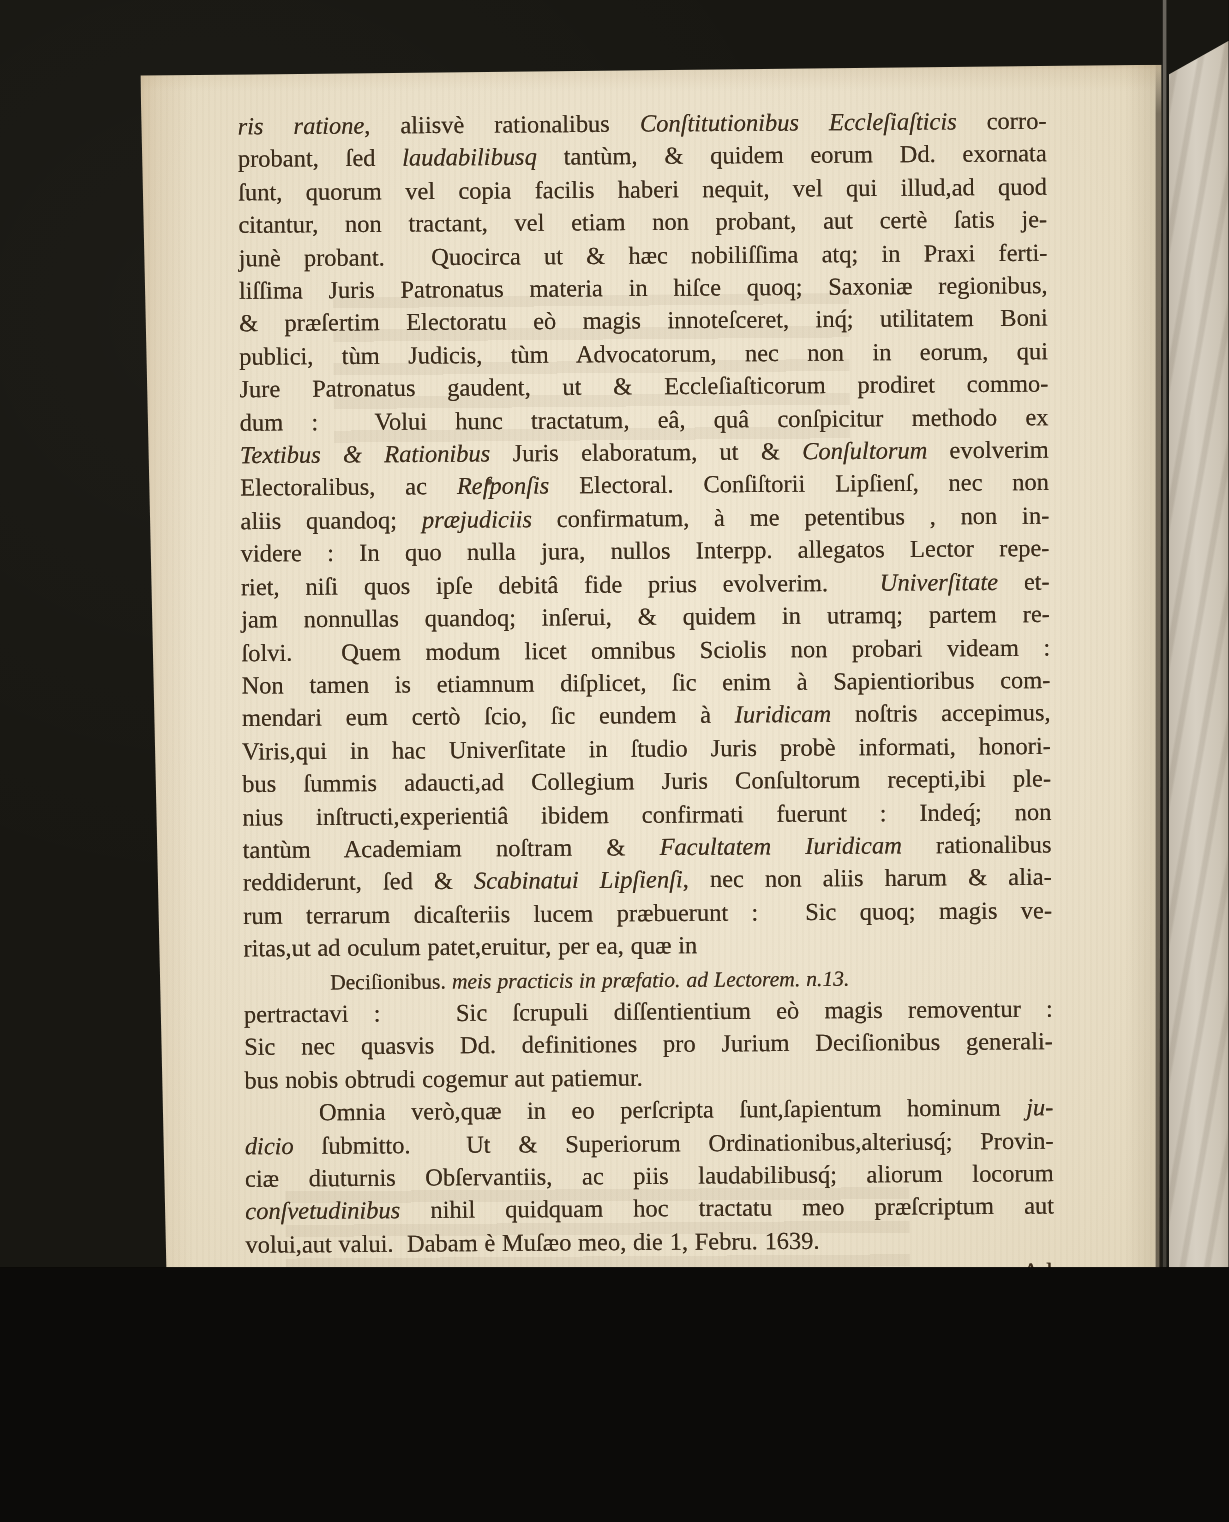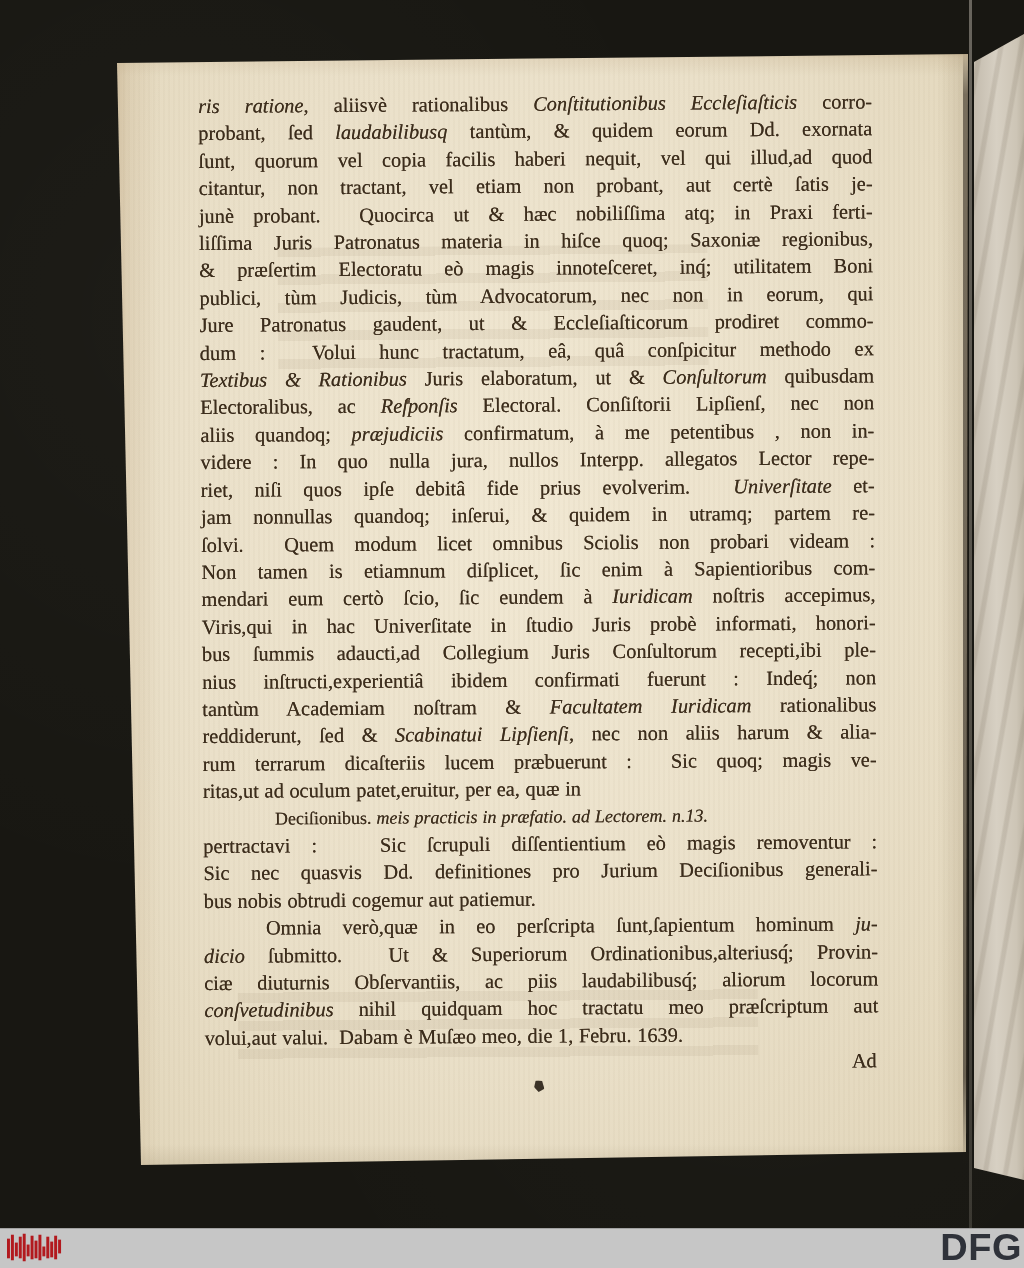--- a/index.html
+++ b/index.html
@@ -1,16 +1,16 @@
 <!DOCTYPE html>
 <html><head>
 <meta charset="utf-8">
 <style>
   html,body{margin:0;padding:0;background:#0c0b09;}
-  .stage{position:relative;width:1024px;height:1268px;overflow:hidden;
+  .stage{position:relative;width:1024px;height:1056px;overflow:hidden;
     background:
       radial-gradient(ellipse at 18% 25%, rgba(255,255,255,0.025), transparent 45%),
       radial-gradient(ellipse at 75% 70%, rgba(255,255,255,0.02), transparent 50%),
       #181712;
     font-family:"Liberation Serif","DejaVu Serif",serif;}
 
   
   .edge-line{position:absolute;left:969px;top:0;width:3px;height:1228px;z-index:2;
     background:linear-gradient(to bottom, rgba(170,164,154,0.55), rgba(150,144,132,0.45) 60%, rgba(120,115,105,0.35));}
 
@@ -86,21 +86,21 @@
         <div class="line j"><span class="it">ris ratione</span><span>, aliisvè rationalibus </span><span class="it">Conſtitutionibus Eccleſiaſticis</span><span> corro-</span></div>
         <div class="line j"><span>probant, ſed </span><span class="it">laudabilibusq</span><span> tantùm, &amp; quidem eorum Dd. exornata</span></div>
         <div class="line j"><span>ſunt, quorum vel copia facilis haberi nequit, vel qui illud,ad quod</span></div>
         <div class="line j"><span>citantur, non tractant, vel etiam non probant, aut certè ſatis je-</span></div>
         <div class="line j"><span>junè probant.  Quocirca ut &amp; hæc nobiliſſima atq; in Praxi ferti-</span></div>
         <div class="line j"><span>liſſima Juris Patronatus materia in hiſce quoq; Saxoniæ regionibus,</span></div>
         <div class="line j"><span>&amp; præſertim Electoratu eò magis innoteſceret, inq́; utilitatem Boni</span></div>
         <div class="line j"><span>publici, tùm Judicis, tùm Advocatorum, nec non in eorum, qui</span></div>
         <div class="line j"><span>Jure Patronatus gaudent, ut &amp; Eccleſiaſticorum prodiret commo-</span></div>
         <div class="line j"><span>dum :  Volui hunc tractatum, eâ, quâ conſpicitur methodo ex</span></div>
-        <div class="line j"><span class="it">Textibus &amp; Rationibus</span><span> Juris elaboratum, ut &amp; </span><span class="it">Conſultorum</span><span> quibusdam</span></div>
+        <div class="line j"><span class="it">Textibus &amp; Rationibus</span><span> Juris elaboratum, ut &amp; </span><span class="it">Conſultorum</span><span> evolverim</span></div>
         <div class="line j"><span>Electoralibus, ac </span><span class="it">Reſponſis</span><span> Electoral. Conſiſtorii Lipſienſ, nec non</span></div>
         <div class="line j"><span>aliis quandoq; </span><span class="it">præjudiciis</span><span> confirmatum, à me petentibus , non in-</span></div>
         <div class="line j"><span>videre : In quo nulla jura, nullos Interpp. allegatos Lector repe-</span></div>
         <div class="line j"><span>riet, niſi quos ipſe debitâ fide prius evolverim.  </span><span class="it">Univerſitate</span><span> et-</span></div>
         <div class="line j"><span>jam nonnullas quandoq; inſerui, &amp; quidem in utramq; partem re-</span></div>
         <div class="line j"><span>ſolvi.  Quem modum licet omnibus Sciolis non probari videam :</span></div>
         <div class="line j"><span>Non tamen is etiamnum diſplicet, ſic enim à Sapientioribus com-</span></div>
         <div class="line j"><span>mendari eum certò ſcio, ſic eundem à </span><span class="it">Iuridicam</span><span> noſtris accepimus,</span></div>
         <div class="line j"><span>Viris,qui in hac Univerſitate in ſtudio Juris probè informati, honori-</span></div>
         <div class="line j"><span>bus ſummis adaucti,ad Collegium Juris Conſultorum recepti,ibi ple-</span></div>

